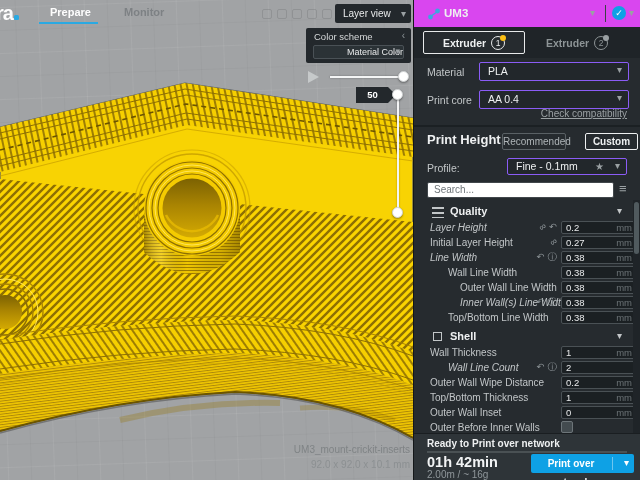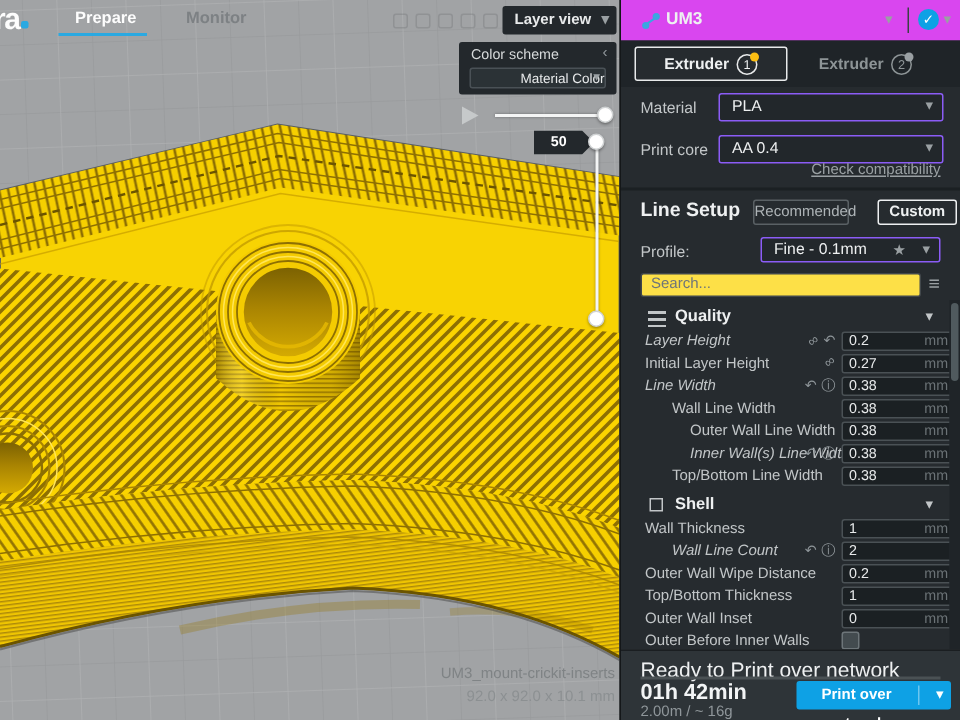--- a/index.html
+++ b/index.html
@@ -11,21 +11,21 @@
   #viewport{left:0;top:0;width:413px;height:480px;}
   #logo{left:-4px;top:2px;font-size:20px;font-weight:bold;color:#fdfdfd;letter-spacing:-1px;}
   #logo .dot{display:inline-block;width:5px;height:5px;background:#2aa9e2;border-radius:1.5px;margin-left:1px;}
   .top-tab{top:6px;font-size:11px;font-weight:bold;}
   #tab-prepare{left:50px;color:#fdfdfd;}
   #tab-monitor{left:124px;color:#7d8184;}
   #tab-underline{left:39px;top:22px;width:59px;height:2px;background:#2aa9e2;}
   .ghost-ic{top:9px;width:10px;height:10px;border:1px solid #6f7375;opacity:.35;border-radius:2px;}
 
   #view-mode{left:335px;top:4px;width:76px;height:19px;background:#23282c;border-radius:2px;color:#e8eaeb;
-    font-size:10px;line-height:19px;padding-left:8px;font-weight:bold;}
+    font-size:10px;line-height:19px;padding-left:8px;}
   #view-mode .chev{position:absolute;right:5px;top:0;}
 
   #color-scheme{left:306px;top:28px;width:105px;height:35px;background:#23282c;border-radius:2px;text-align:right;}
   #cs-label{left:8px;top:3px;font-size:9.5px;color:#d7dadb;}
   #cs-collapse{right:6px;top:2px;color:#8f969a;font-size:10px;}
   #cs-dd{left:7px;top:17px;width:91px;height:14px;background:#2b3236;border:1px solid #4a5156;border-radius:2px;
     color:#e8eaeb;font-size:9px;line-height:12px;padding-left:5px;}
   #cs-dd .chev{position:absolute;right:3px;top:-1px;font-size:9px;}
 
   #play-btn{left:308px;top:71px;width:0;height:0;border-left:11px solid #c6c9ca;border-top:6px solid transparent;border-bottom:6px solid transparent;}
@@ -69,21 +69,21 @@
   #check-compat{right:13px;top:108px;font-size:10px;color:#9aa0a3;text-decoration:underline;}
   #pan-div1{left:0;top:125px;width:227px;height:2px;background:#1b2023;}
   #ps-title{left:13px;top:132px;font-size:13px;font-weight:bold;color:#eef0f1;}
   .mode-btn{position:absolute;top:133px;height:17px;border-radius:2px;font-size:10px;line-height:15px;text-align:center;}
   .mode-btn.plain{border:1px solid #5a6165;color:#aeb4b7;}
   .mode-btn.active{border:1px solid #eef0f1;color:#eef0f1;font-weight:bold;}
 
   #profile-star{position:absolute;right:22px;top:2px;color:#9aa0a3;font-size:10px;}
   #profile-star::before{content:"★";}
 
-  #search-box{left:13px;top:182px;width:187px;height:16px;background:#fde047;border:1px solid #41474b;border-radius:2px;
+  #search-box{left:13px;top:182px;width:187px;height:16px;background:#ffffff;border:1px solid #41474b;border-radius:2px;
     color:#6e7579;font-size:10px;line-height:14px;padding-left:6px;}
   #search-menu{left:205px;top:181px;color:#9aa0a3;font-size:13px;}
   #search-menu::before{content:"≡";}
 
   
   #settings-list{left:0;top:200px;width:219px;height:233px;overflow:hidden;}
   .scat{position:relative;height:17px;margin-top:3px;}
   .scat .cat-t{position:absolute;left:36px;top:2px;font-size:11px;font-weight:bold;color:#eef0f1;}
   .scat .chev{position:absolute;right:11px;top:2px;color:#c2c6c8;}
   .cat-ic{position:absolute;left:18px;top:4px;width:12px;height:11px;}
@@ -101,21 +101,21 @@
   .ic-link::before{content:"∞";}
   .sbox{position:absolute;left:147px;top:1px;width:76px;height:13px;background:#1b2023;border:1px solid #4a5155;border-radius:2px;}
   .sval{position:absolute;left:4px;top:0;font-size:9.5px;color:#e8eaeb;line-height:11px;}
   .sunit{position:absolute;right:4px;top:0;font-size:9.5px;color:#6b7276;line-height:11px;}
   .scheck{position:absolute;left:147px;top:1px;width:12px;height:12px;background:#434b4f;border:1px solid #6d7579;border-radius:2px;}
   #scrollbar-track{left:219px;top:200px;width:7px;height:233px;background:#1f2428;}
   #scrollbar-thumb{left:220px;top:202px;width:5px;height:52px;background:#505a5e;border-radius:3px;}
 
   
   #footer{left:0;top:433px;width:227px;height:47px;background:#2e3438;border-top:1px solid #1a1e21;}
-  #status{left:13px;top:4px;font-size:14px;font-weight:normal;color:#eef0f1;}
+  #status{left:13px;top:4px;font-size:10px;font-weight:bold;color:#eef0f1;}
   #footer-div{left:13px;top:17px;width:200px;height:2px;background:#4a5154;}
   #print-time{left:13px;top:20px;font-size:14.5px;font-weight:bold;color:#f2f4f5;}
   #print-usage{left:13px;top:35px;font-size:10px;color:#8f969a;}
   #print-btn{left:117px;top:20px;width:103px;height:19px;background:#0ea1e5;border-radius:2px;}
   #print-btn .bl{position:absolute;left:0;top:0;width:80px;text-align:center;color:#fff;font-size:10px;font-weight:bold;line-height:19px;}
   #print-btn .bdiv{position:absolute;left:81px;top:3px;width:1px;height:13px;background:rgba(255,255,255,.4);}
   #print-btn .chev{position:absolute;right:5px;top:3px;color:#fff;}
 </style>
 </head>
 <body>
@@ -301,21 +301,21 @@
 
     <span class="abs field-label" style="left:13px;top:94px">Print core</span>
     <div class="abs dropdown" style="left:65px;top:90px;width:150px;height:19px">
       <span class="dd-text">AA 0.4</span>
       <span class="chev"></span>
     </div>
 
     <a id="check-compat" class="abs">Check compatibility</a>
     <div id="pan-div1" class="abs"></div>
 
-    <span id="ps-title" class="abs">Line Setup</span>
+    <span id="ps-title" class="abs">Print Height</span>
     <div id="mode-buttons"></div>
 
     <span class="abs field-label" style="left:13px;top:162px">Profile:</span>
     <div class="abs dropdown" style="left:93px;top:158px;width:120px;height:17px">
       <span class="dd-text" style="line-height:15px">Fine - 0.1mm</span>
       <span id="profile-star"></span>
       <span class="chev"></span>
     </div>
 
     <div id="search-box" class="abs">

